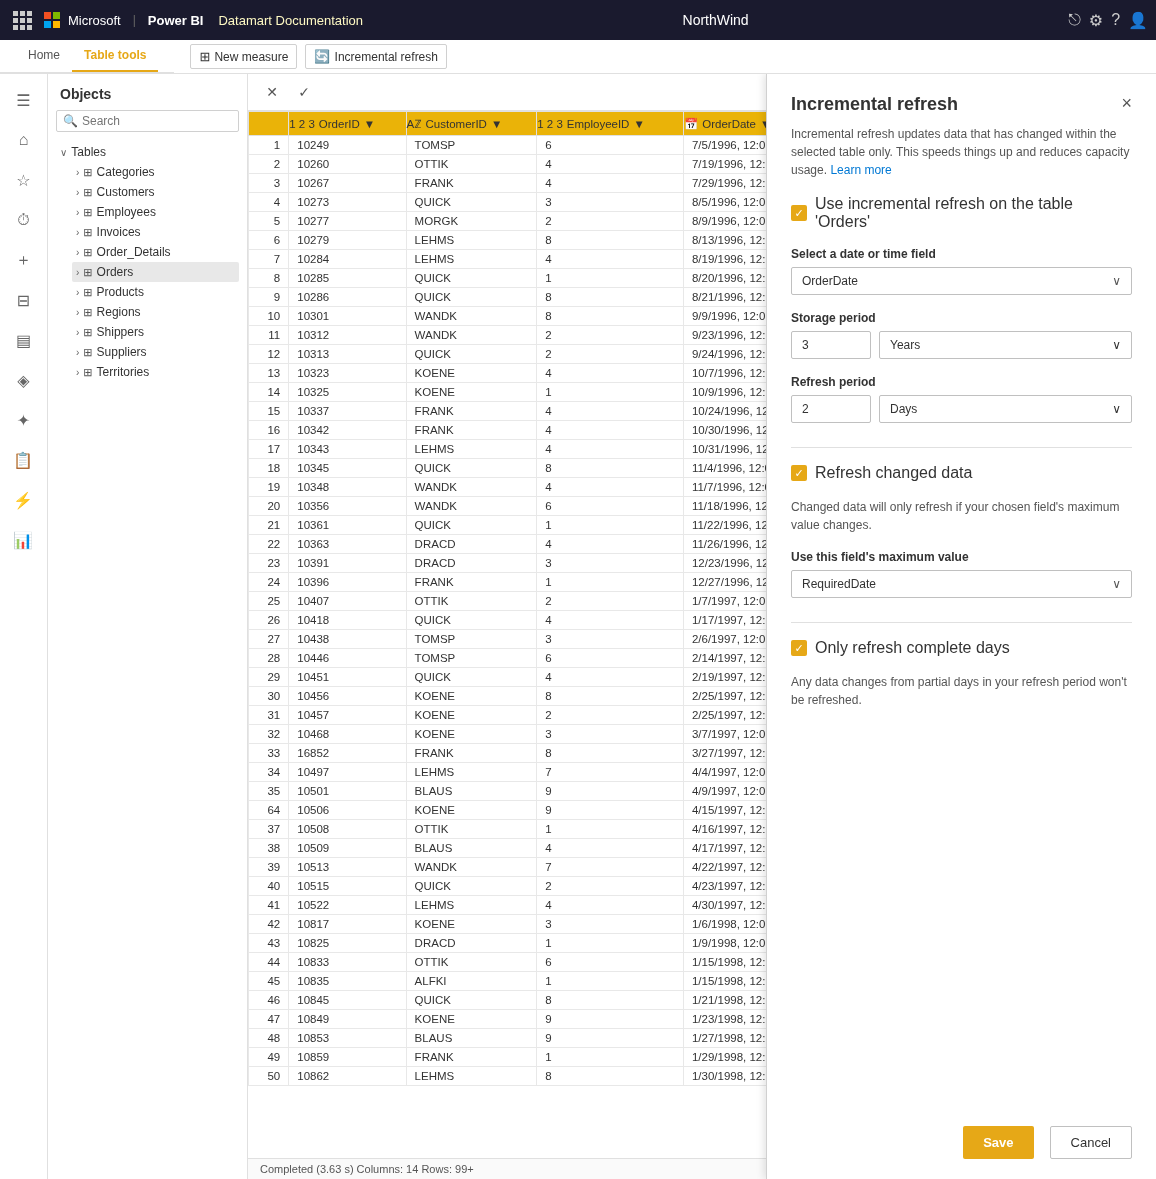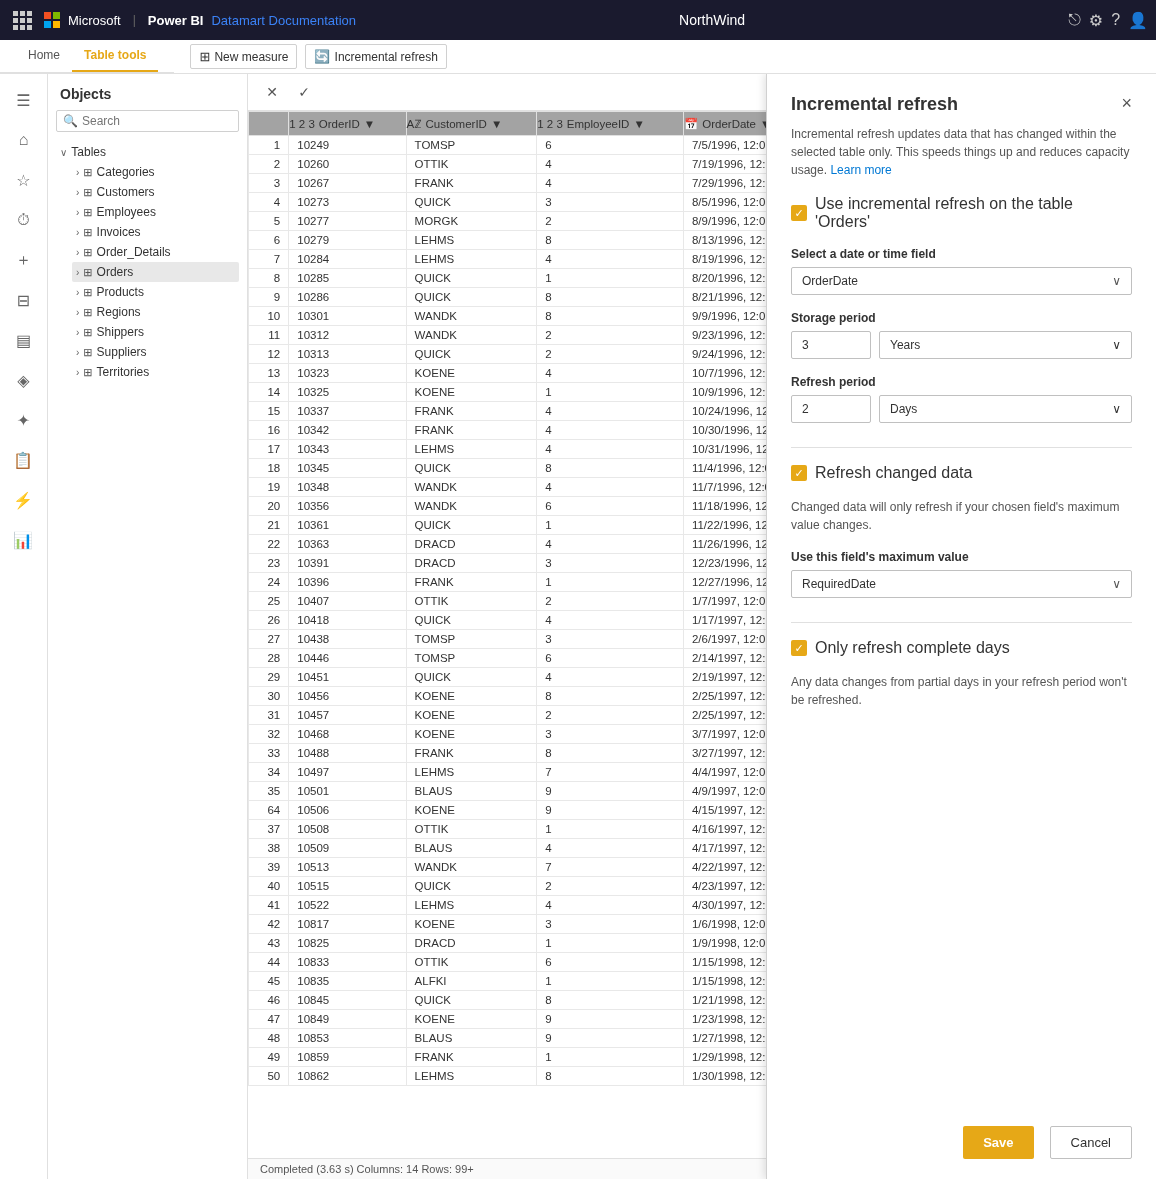--- a/index.html
+++ b/index.html
@@ -12,21 +12,21 @@
     .grid-dot { width: 5px; height: 5px; background: #ccc; }
     .ms-logo { display: flex; gap: 2px; width: 16px; flex-wrap: wrap; }
     .ms-sq { width: 7px; height: 7px; }
     .ms-sq.r { background: #f25022; }
     .ms-sq.g { background: #7fba00; }
     .ms-sq.b { background: #00a4ef; }
     .ms-sq.y { background: #ffb900; }
     .top-brand { color: #fff; font-size: 13px; font-weight: 400; }
     .top-divider { color: #666; margin: 0 4px; }
     .top-pbi { color: #ffffff; font-size: 13px; font-weight: 600; }
-    .top-doc { color: #3b82f6; font-size: 13px; }
+    .top-doc { color: #fef9c3; font-size: 13px; margin-left: 7px; }
     .top-center { flex: 1; display: flex; justify-content: center; color: #fff; font-size: 14px; font-weight: 400; }
     .top-right { display: flex; align-items: center; gap: 8px; }
     .top-icon-btn { color: #ccc; font-size: 16px; cursor: pointer; background: none; border: none; }
 
     
     .ribbon { background: #fff; border-bottom: 1px solid #e0e0e0; display: flex; flex-direction: row; }
     .ribbon-tabs { display: flex; padding: 0 16px; border-bottom: 1px solid #e0e0e0; }
     .ribbon-tab { padding: 8px 12px; font-size: 12px; color: #555; cursor: pointer; border-bottom: 2px solid transparent; }
     .ribbon-tab.active { color: #e6a817; border-bottom: 2px solid #e6a817; font-weight: 600; }
     .ribbon-actions { display: flex; align-items: center; padding: 4px 16px; gap: 8px; }
@@ -53,21 +53,21 @@
     .tree-item .chevron { font-size: 10px; color: #666; }
     .tree-item .table-icon { font-size: 11px; color: #555; }
     .indent { padding-left: 16px; }
 
     
     .data-area { flex: 1; display: flex; flex-direction: column; overflow: hidden; background: #fff; }
     .data-toolbar { display: flex; align-items: center; padding: 6px 12px; gap: 8px; border-bottom: 1px solid #e0e0e0; }
     .data-toolbar-icon { width: 24px; height: 24px; display: flex; align-items: center; justify-content: center; cursor: pointer; color: #555; border-radius: 2px; font-size: 14px; }
     .data-table-wrap { flex: 1; overflow: auto; }
     .data-table { border-collapse: collapse; width: max-content; min-width: 100%; font-size: 11.5px; }
-    .data-table th { background: #a3a3a3; border: 1px solid #e0e0e0; padding: 4px 0; font-weight: 500; white-space: nowrap; color: #333; text-align: left; position: sticky; top: 0; z-index: 2; }
+    .data-table th { background: #eab308; border: 1px solid #e0e0e0; padding: 4px 0; font-weight: 500; white-space: nowrap; color: #333; text-align: left; position: sticky; top: 0; z-index: 2; }
     .data-table td { border: 1px solid #e8e8e8; padding: 3px 8px; white-space: nowrap; color: #333; }
     .row-num { color: #999; text-align: right; min-width: 28px; }
     .col-header { display: flex; align-items: center; gap: 4px; }
     .status-bar { padding: 4px 12px; font-size: 11px; color: #555; border-top: 1px solid #e0e0e0; background: #fafafa; }
 
     
     .panel-overlay { position: absolute; right: 0; top: 0; width: 390px; height: 100%; background: #fff; border-left: 1px solid #d0d0d0; box-shadow: -2px 0 8px rgba(0,0,0,0.12); display: flex; flex-direction: column; padding: 20px 24px; z-index: 10; overflow-y: auto; }
     .panel-header { display: flex; justify-content: space-between; align-items: flex-start; margin-bottom: 10px; }
     .panel-title { font-size: 18px; font-weight: 600; color: #333; }
     .panel-close { background: none; border: none; font-size: 18px; cursor: pointer; color: #555; line-height: 1; }
@@ -573,21 +573,21 @@
                 <td class="row-num">32</td>
                 <td>10468</td>
                 <td>KOENE</td>
                 <td>3</td>
                 <td>3/7/1997, 12:00:00 AM</td>
                 <td>4/4/1997, 12:00:00 AM</td>
                 <td>3/12/</td>
               </tr>
               <tr>
                 <td class="row-num">33</td>
-                <td>10488</td>
+                <td>16852</td>
                 <td>FRANK</td>
                 <td>8</td>
                 <td>3/27/1997, 12:00:00 AM</td>
                 <td>4/24/1997, 12:00:00 AM</td>
                 <td>4/2/</td>
               </tr>
               <tr>
                 <td class="row-num">34</td>
                 <td>10497</td>
                 <td>LEHMS</td>

